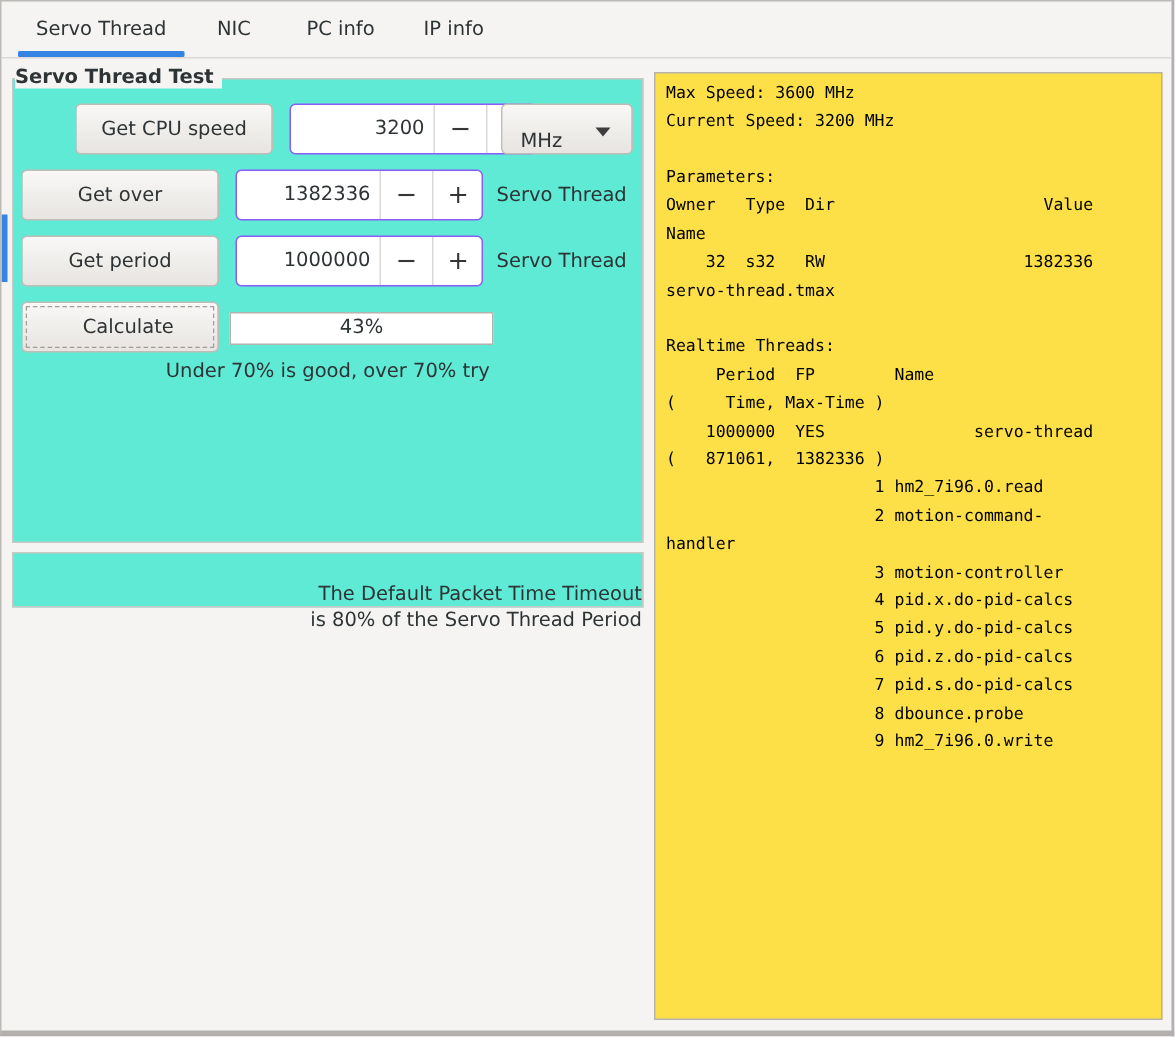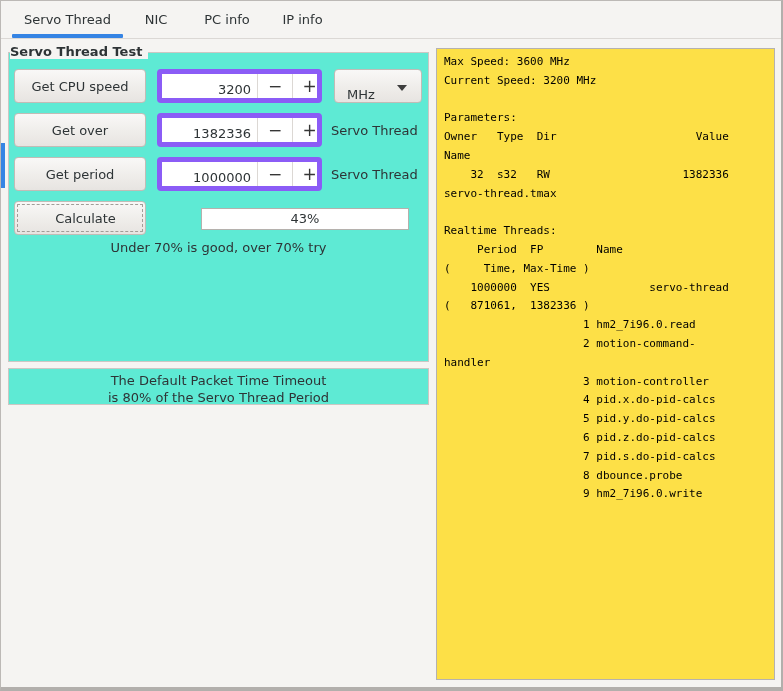--- a/index.html
+++ b/index.html
@@ -23,49 +23,49 @@
   .tab-nic{left:131px;width:48px;}
   .tab-pc{left:192px;width:68px;}
   .tab-ip{left:270px;width:63px;}
   .tab .underline{position:absolute;left:0;right:0;bottom:0;height:4px;background:#3584e4;border-radius:1px;}
   
   .accent-bar{position:absolute;left:0;top:142px;width:4px;height:45px;background:#3584e4;}
   
   .frame{position:absolute;border:1px solid #cbc7c3;box-sizing:border-box;background:#5eead4;}
   .frame-servo{left:7px;top:51px;width:421px;height:310px;}
   .frame-label{position:absolute;top:-9px;left:1px;background:#f5f4f2;padding:0 6px 0 0;font-weight:bold;white-space:nowrap;}
-  .frame-note{left:7px;top:367px;width:421px;height:37px;text-align:center;padding-top:3px;line-height:17px;}
+  .frame-note{left:7px;top:367px;width:421px;height:37px;text-align:right;padding-top:19px;line-height:17px;}
   
   .btn{
     position:absolute;left:5px;width:132px;height:34px;box-sizing:border-box;
     border:1px solid #c1bcb6;border-radius:4px;
     background:linear-gradient(to bottom,#f9f8f7,#efedea 55%,#e7e4e1);
     display:flex;align-items:center;justify-content:center;
     color:#2e3436;cursor:default;
   }
   .btn.focused{outline:1px dashed #a29d97;outline-offset:-4px;padding-left:11px;}
-  .row1{top:16px;} .row2{top:60px;} .row3{top:104px;} .row4{top:148px;}
+  .row1{top:16px;margin-left:36px;} .row2{top:60px;} .row3{top:104px;} .row4{top:148px;}
   
-  .spin{position:absolute;left:148px;width:165px;height:34px;box-sizing:border-box;background:#ffffff;border:5px solid #8b5cf6;border-radius:4px;}
+  .spin{position:absolute;left:148px;width:165px;height:34px;box-sizing:border-box;background:#ffffff;border:1px solid #8b5cf6;border-radius:4px;}
   .spin .val{position:absolute;left:0;top:0;height:100%;width:95px;box-sizing:border-box;padding-right:6px;text-align:right;line-height:32px;}
   .spin .dec{position:absolute;left:95px;top:0;height:100%;width:35px;box-sizing:border-box;border-left:1px solid #dcd8d4;display:flex;align-items:center;justify-content:center;font-size:17px;color:#363636;cursor:default;}
   .spin .inc{position:absolute;left:130px;top:0;height:100%;width:34px;box-sizing:border-box;border-left:1px solid #dcd8d4;display:flex;align-items:center;justify-content:center;font-size:17px;color:#363636;cursor:default;}
   
   .combo{
     position:absolute;left:325px;top:16px;width:88px;height:34px;box-sizing:border-box;
     border:1px solid #c1bcb6;border-radius:4px;
     background:linear-gradient(to bottom,#f9f8f7,#efedea 55%,#e7e4e1);
     display:flex;align-items:flex-end;cursor:default;
   }
   .combo .combo-text{margin-left:12px;}
   .combo .arrow{position:absolute;right:14px;top:15px;width:0;height:0;border-left:5px solid transparent;border-right:5px solid transparent;border-top:6px solid #3e3e3e;}
   
   .side-label{position:absolute;left:322px;height:34px;display:flex;align-items:center;white-space:nowrap;}
   
-  .result{position:absolute;left:144px;top:155px;width:208px;height:22px;box-sizing:border-box;background:#ffffff;border:1px solid #b5b1ad;text-align:center;line-height:20px;margin-left:48px;}
+  .result{position:absolute;left:144px;top:155px;width:176px;height:22px;box-sizing:border-box;background:#ffffff;border:1px solid #b5b1ad;text-align:center;line-height:20px;}
   
   .hint{position:absolute;left:0;top:186px;width:100%;text-align:center;line-height:17.5px;}
   
   .output-panel{position:absolute;left:435px;top:47px;width:339px;height:632px;box-sizing:border-box;background:#fde047;border:1px solid #b5b2af;overflow:hidden;}
   .output-panel pre{margin:0;padding:4px 2px 0 7px;font-family:"DejaVu Sans Mono",monospace;font-size:11px;line-height:18.8px;color:#000000;white-space:pre;}
 </style>
 </head>
 <body>
 
 <div class="window">

